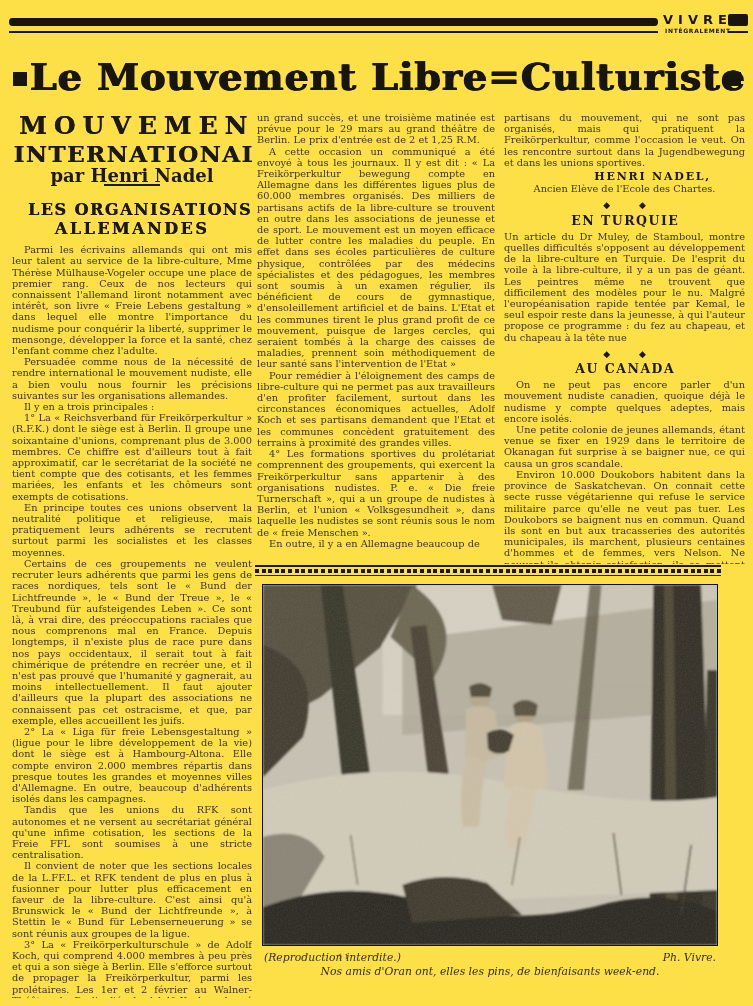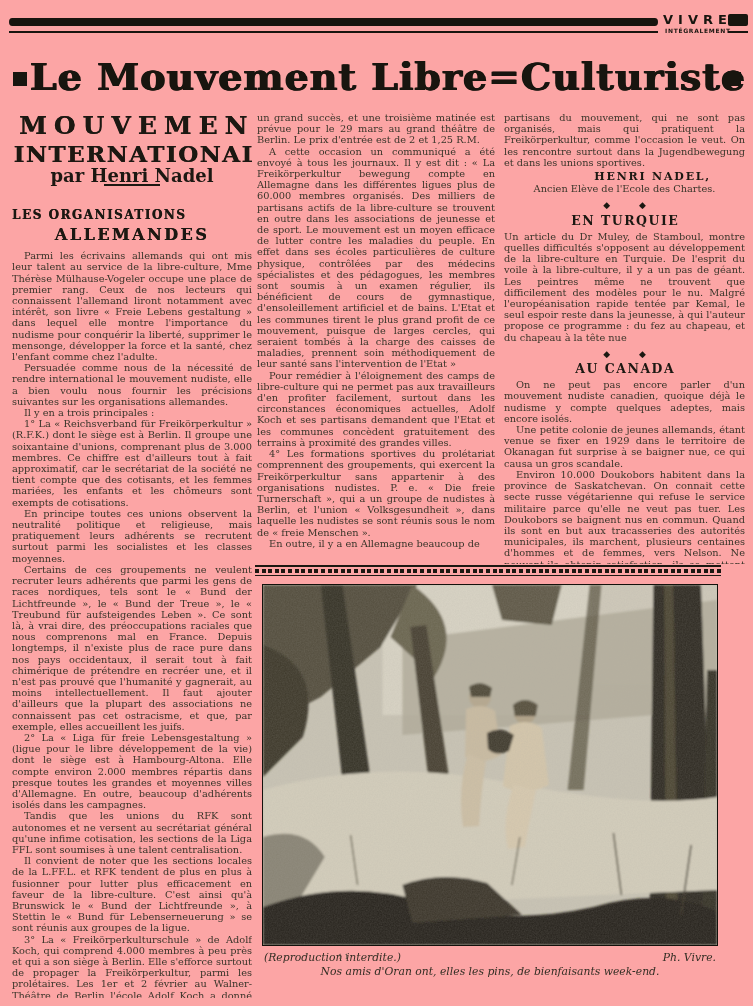--- a/index.html
+++ b/index.html
@@ -1,19 +1,19 @@
 <!DOCTYPE html>
 <html><head>
 <meta charset="utf-8">
 <style>
   * { margin:0; padding:0; box-sizing:border-box; }
   html,body { background:#8a877f; }
   .page {
     position:relative; width:753px; height:1006px; margin:0 auto;
-    background:#fca5a5;
+    background:#fde047;
     font-family:"DejaVu Serif", serif; color:#332e24; overflow:hidden;
   }
   
   .mast-bar { position:absolute; left:9px; top:18px; width:649px; height:8px; background:#18150f; border-radius:4px/5px; }
   .mast-line { position:absolute; left:9px; top:31px; width:649px; height:2px; background:#18150f; }
   .brand { position:absolute; left:663px; top:12px; font-family:"DejaVu Sans",sans-serif; font-size:13px; font-weight:bold; letter-spacing:5px; color:#18150f; }
   .brand-sub { position:absolute; left:665px; top:27px; font-family:"DejaVu Sans",sans-serif; font-size:6px; font-weight:bold; letter-spacing:0.7px; color:#18150f; }
   .mast-block { position:absolute; left:728px; top:14px; width:20px; height:12px; background:#18150f; border-radius:2px; }
   .mast-block-line { position:absolute; left:728px; top:31px; width:20px; height:2px; background:#18150f; }
   
@@ -31,21 +31,21 @@
   .col p { text-indent:12px; }
   .col p.cont { text-indent:0; }
   #col1 { left:12px;  width:240px; height:886px; overflow:hidden; }
   #col2 { left:257px; width:238px; height:452px; overflow:hidden; }
   #col3 { left:504px; width:241px; height:452px; overflow:hidden; }
   
   .h1a { font-size:25px; font-weight:bold; letter-spacing:7px; text-indent:7px; text-align:center; line-height:28px; color:#1c1812; text-shadow:0.4px 0 0 #1c1812; }
   .h1b { font-size:23px; font-weight:bold; letter-spacing:1.5px; text-indent:1.5px; text-align:center; line-height:27px; color:#1c1812; text-shadow:0.4px 0 0 #1c1812; }
   .byline { font-size:18px; font-weight:bold; text-align:center; margin-top:3px; color:#1c1812; }
   .byline-rule { width:56px; height:2px; background:#1c1812; margin:3px auto 0; }
-  .h2a { font-size:12px; font-weight:bold; letter-spacing:1.5px; text-align:left; line-height:19px; margin-top:20px; color:#1c1812; text-shadow:0.3px 0 0 #1c1812; }
+  .h2a { font-size:16px; font-weight:bold; letter-spacing:1.5px; text-align:right; line-height:19px; margin-top:14px; color:#1c1812; text-shadow:0.3px 0 0 #1c1812; }
   .h2b { font-size:16px; font-weight:bold; letter-spacing:2.5px; text-align:center; line-height:19px; color:#1c1812; text-shadow:0.3px 0 0 #1c1812; }
   .first-para { margin-top:6px; }
   
   .sig-name  { text-align:right; padding-right:34px; font-size:11px; font-weight:bold; letter-spacing:1.8px; text-indent:0 !important; margin-top:3px; color:#1c1812; }
   .sig-title { text-align:center; font-size:9.8px; text-indent:0 !important; margin-top:1px; }
   .ornament  { text-align:center; font-size:9px; letter-spacing:13px; text-indent:13px !important; margin:6px 0 3px; color:#1c1812; }
   .sub-head  { text-align:center; font-size:12.5px; font-weight:bold; letter-spacing:1.5px; text-indent:1.5px !important; margin-bottom:5px; color:#1c1812; }
   
   .deco-border { position:absolute; left:255px; top:565px; width:466px; border-top:2px solid #1c1812; border-bottom:1px solid #1c1812; padding:2px 0; }
   .deco-border .dashes { height:4px; background:repeating-linear-gradient(90deg,#1c1812 0 4px, rgba(0,0,0,0) 4px 6.6px); }
@@ -82,21 +82,21 @@
     <div class="byline-rule"></div>
     <div class="h2a">LES ORGANISATIONS</div>
     <div class="h2b">ALLEMANDES</div>
     <p class="first-para">Parmi les écrivains allemands qui ont mis leur talent au service de la libre-culture, Mme Thérèse Mülhause-Vogeler occupe une place de premier rang. Ceux de nos lecteurs qui connaissent l'allemand liront notamment avec intérêt, son livre « Freie Lebens gestaltung » dans lequel elle montre l'importance du nudisme pour conquérir la liberté, supprimer le mensonge, développer la force et la santé, chez l'enfant comme chez l'adulte.</p>
     <p>Persuadée comme nous de la nécessité de rendre international le mouvement nudiste, elle a bien voulu nous fournir les précisions suivantes sur les organisations allemandes.</p>
     <p>Il y en a trois principales :</p>
     <p>1° La « Reichsverband für Freikörperkultur » (R.F.K.) dont le siège est à Berlin. Il groupe une soixantaine d'unions, comprenant plus de 3.000 membres. Ce chiffre est d'ailleurs tout à fait approximatif, car le secrétariat de la société ne tient compte que des cotisants, et les femmes mariées, les enfants et les chômeurs sont exempts de cotisations.</p>
     <p>En principe toutes ces unions observent la neutralité politique et religieuse, mais pratiquement leurs adhérents se recrutent surtout parmi les socialistes et les classes moyennes.</p>
     <p>Certains de ces groupements ne veulent recruter leurs adhérents que parmi les gens de races nordiques, tels sont le « Bund der Lichtfreunde », le « Bund der Treue », le « Treubund für aufsteigendes Leben ». Ce sont là, à vrai dire, des préoccupations raciales que nous comprenons mal en France. Depuis longtemps, il n'existe plus de race pure dans nos pays occidentaux, il serait tout à fait chimérique de prétendre en recréer une, et il n'est pas prouvé que l'humanité y gagnerait, au moins intellectuellement. Il faut ajouter d'ailleurs que la plupart des associations ne connaissent pas cet ostracisme, et que, par exemple, elles accueillent les juifs.</p>
     <p>2° La « Liga für freie Lebensgestaltung » (ligue pour le libre développement de la vie) dont le siège est à Hambourg-Altona. Elle compte environ 2.000 membres répartis dans presque toutes les grandes et moyennes villes d'Allemagne. En outre, beaucoup d'adhérents isolés dans les campagnes.</p>
-    <p>Tandis que les unions du RFK sont autonomes et ne versent au secrétariat général qu'une infime cotisation, les sections de la Liga FFL sont soumises à une talent centralisation.</p>
+    <p>Tandis que les unions du RFK sont autonomes et ne versent au secrétariat général qu'une infime cotisation, les sections de la Freie FFL sont soumises à une stricte centralisation.</p>
     <p>Il convient de noter que les sections locales de la L.FF.L. et RFK tendent de plus en plus à fusionner pour lutter plus efficacement en faveur de la libre-culture. C'est ainsi qu'à Brunswick le « Bund der Lichtfreunde », à Stettin le « Bund für Lebenserneuerung » se sont réunis aux groupes de la ligue.</p>
     <p>3° La « Freikörperkulturschule » de Adolf Koch, qui comprend 4.000 membres à peu près et qui a son siège à Berlin. Elle s'efforce surtout de propager la Freikörperkultur, parmi les prolétaires. Les 1er et 2 février au Walner-Théâtre de Berlin l'école Adolf Koch a donné deux matinées. Elles se composaient de présentation de gymnastique, de conférences sur la réforme de la vie et de récitations. Elles ont obtenu, malgré de petits incidents.</p>
   </div>
 
   <div class="col" id="col2">
     <p class="cont">un grand succès, et une troisième matinée est prévue pour le 29 mars au grand théâtre de Berlin. Le prix d'entrée est de 2 et 1,25 R.M.</p>
     <p>A cette occasion un communiqué a été envoyé à tous les journaux. Il y est dit : « La Freikörperkultur bewegung compte en Allemagne dans les différentes ligues plus de 60.000 membres organisés.  Des milliers de partisans actifs de la libre-culture se trouvent en outre dans les associations de jeunesse et de sport.  Le mouvement est un moyen efficace de lutter contre les maladies du peuple. En effet dans ses écoles particulières de culture physique, contrôlées par des médecins spécialistes et des pédagogues, les membres sont soumis à un examen régulier, ils bénéficient de cours de gymnastique, d'ensoleillement artificiel et de bains. L'Etat et les communes tirent le plus grand profit de ce mouvement, puisque de larges cercles, qui seraient tombés à la charge des caisses de maladies, prennent soin méthodiquement de leur santé sans l'intervention de l'Etat »</p>
     <p>Pour remédier à l'éloignement des camps de libre-culture qui ne permet pas aux travailleurs d'en profiter facilement, surtout dans les circonstances économiques actuelles, Adolf Koch et ses partisans demandent que l'Etat et les communes concèdent gratuitement des terrains à proximité des grandes villes.</p>
     <p>4° Les formations sportives du prolétariat comprennent des groupements, qui exercent la Freikörperkultur sans appartenir à des organisations nudistes. P. e. « Die freie Turnerschaft », qui a un groupe de nudistes à Berlin, et l'union « Volksgesundheit », dans laquelle les nudistes se sont réunis sous le nom de « freie Menschen ».</p>
     <p>En outre, il y a en Allemagne beaucoup de</p>

